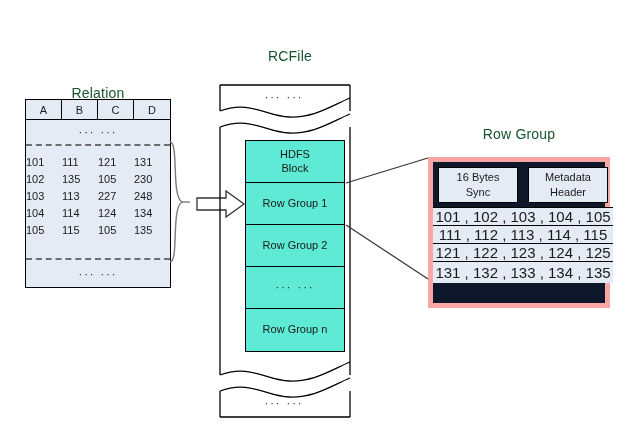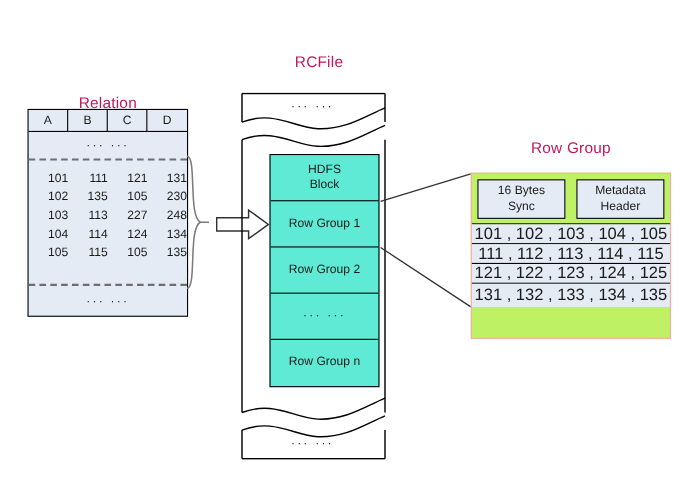--- a/index.html
+++ b/index.html
@@ -8,21 +8,21 @@
     background:#ffffff;
     font-family:"Liberation Sans","DejaVu Sans",sans-serif;
     color:#1a1a1a;
     overflow:hidden;
     position:relative;
   }
   #stage{position:absolute;left:0;top:0;width:625px;height:437px;}
   .ttl{
     position:absolute;
     font-size:14px;
-    color:#be185d;
+    color:#14532d;
     text-align:center;
     letter-spacing:.2px;
     white-space:nowrap;
   }
 
   
   #relation-title{left:25px;top:85px;width:146px;}
   #relation-box{
     position:absolute;left:25px;top:99px;width:146px;height:189px;
     background:#e4ebf5;border:1px solid #000;box-sizing:border-box;
@@ -52,21 +52,21 @@
   #rel-ellipsis-bot{
     position:absolute;left:0;top:160px;width:144px;height:27px;
     display:flex;align-items:center;justify-content:center;
     font-size:11px;letter-spacing:2px;
   }
   #rel-data{
     position:absolute;left:0;top:54px;width:144px;
     font-size:11px;
   }
   .rel-row{display:flex;height:17px;line-height:17px;}
-  .rel-val{width:36px;text-align:right;}
+  .rel-val{width:36px;text-align:left;}
 
   
   #brace{position:absolute;left:168px;top:140px;}
   #block-arrow{position:absolute;left:196px;top:189px;}
 
   
   #rcfile-title{left:225px;top:48px;width:130px;}
   #rcfile-shape{position:absolute;left:219px;top:84px;}
   #rcfile-ell-top{
     position:absolute;left:219px;top:86px;width:130px;height:22px;
@@ -91,21 +91,21 @@
   }
   .hdfs-seg.last{border-bottom:none;}
 
   
   #connectors{position:absolute;left:0;top:0;width:625px;height:437px;pointer-events:none;}
 
   
   #rg-title{left:428px;top:126px;width:182px;}
   #rg-box{
     position:absolute;left:428px;top:157px;width:182px;height:151px;
-    border:1px solid #fca5a5;box-sizing:border-box;background:#bef264;
+    border:5px solid #fca5a5;box-sizing:border-box;background:#0f172a;
   }
   #rg-hdr-zone{
     position:absolute;left:0;top:0;width:180px;height:46px;
     display:flex;align-items:center;justify-content:space-between;
     padding:0 5px;box-sizing:border-box;
     border-bottom:1px solid #000;
   }
   .rg-hdr-cell{
     width:80px;height:36px;
     background:#e4ebf5;border:1px solid #000;box-sizing:border-box;

